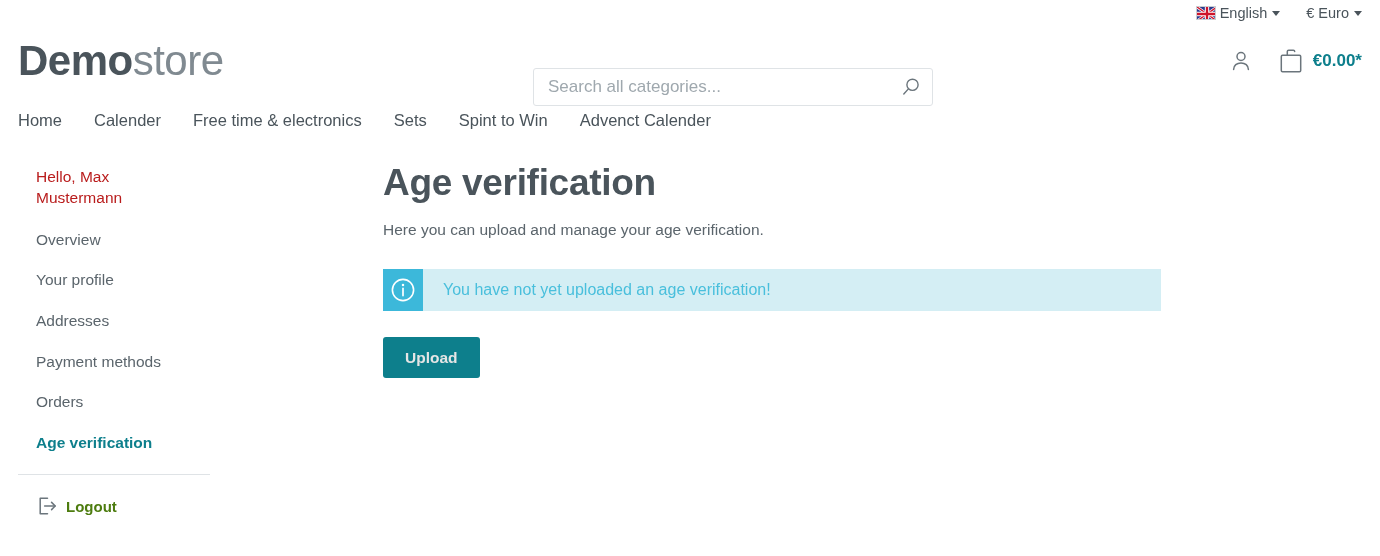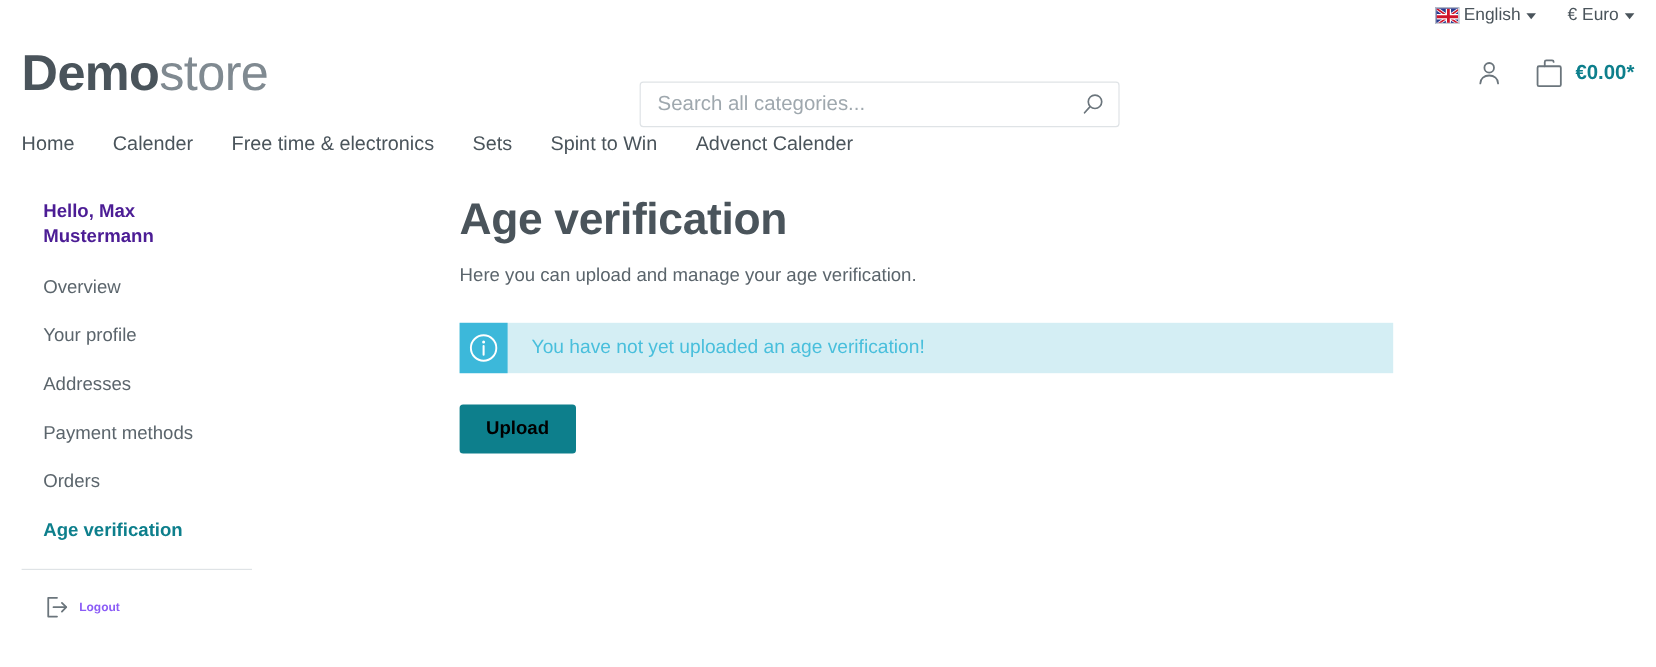--- a/index.html
+++ b/index.html
@@ -139,22 +139,22 @@
     display: flex;
     padding: 0 18px;
   }
   .sidebar {
     width: 192px;
     flex: 0 0 192px;
     padding-top: 22px;
   }
   .greeting {
     font-size: 15.5px;
-    font-weight: bold;
-    color: #4c1d95;
+    font-weight: normal;
+    color: #b91c1c;
     line-height: 1.38;
     margin: 0 0 22px 18px;
     max-width: 120px;
   }
   .side-link {
     display: block;
     font-size: 15.5px;
     color: #5b656c;
     margin: 0 0 22px 18px;
     cursor: pointer;
@@ -171,23 +171,23 @@
     width: 192px;
   }
   .logout {
     display: flex;
     align-items: center;
     gap: 8px;
     margin-left: 18px;
     cursor: pointer;
   }
   .logout-label {
-    color: #8b5cf6;
-    font-weight: bold;
-    font-size: 10px;
+    color: #4d7c0f;
+    font-weight: bold;
+    font-size: 15px;
   }
 
   .content {
     flex: 1;
     padding-top: 18px;
     padding-left: 173px;
   }
   .page-title {
     font-size: 37px;
     font-weight: bold;
@@ -220,21 +220,21 @@
   .alert-body {
     display: flex;
     align-items: center;
     padding: 12px 16px 12px 20px;
     font-size: 16px;
     color: #49bfdc;
   }
 
   .btn-upload {
     background: #0d7f8c;
-    color: #000000;
+    color: #e5e5e5;
     border: none;
     border-radius: 3px;
     font-size: 15.5px;
     font-weight: bold;
     font-family: "Liberation Sans", sans-serif;
     padding: 12px 22px;
     cursor: pointer;
     line-height: 1.1;
   }
 </style>

